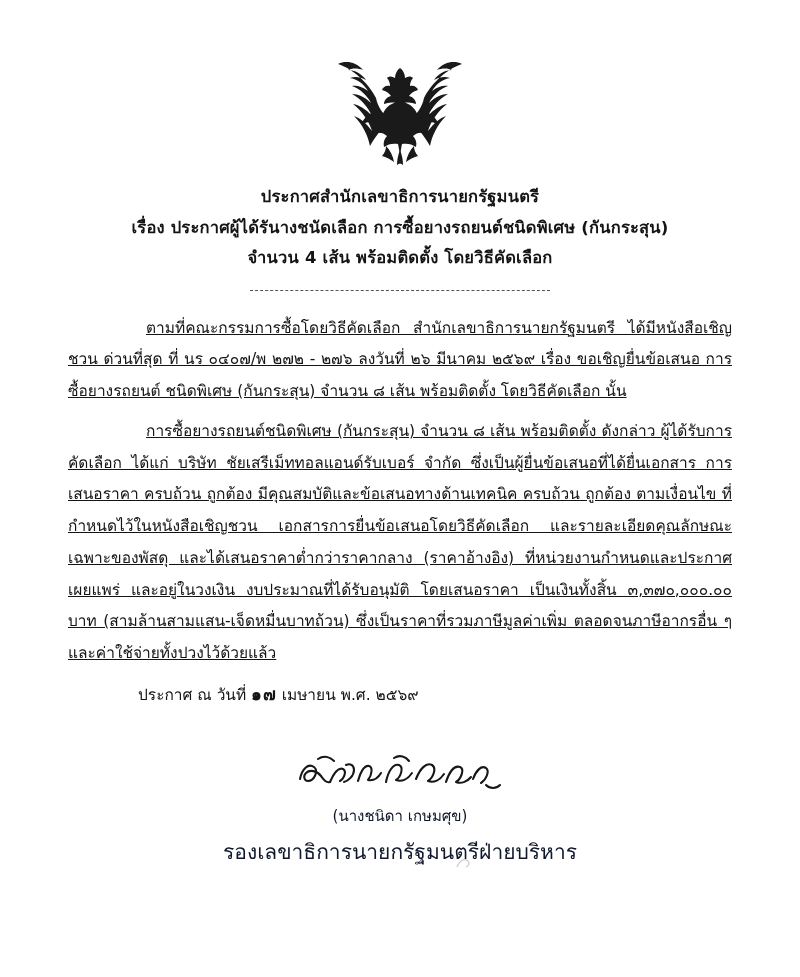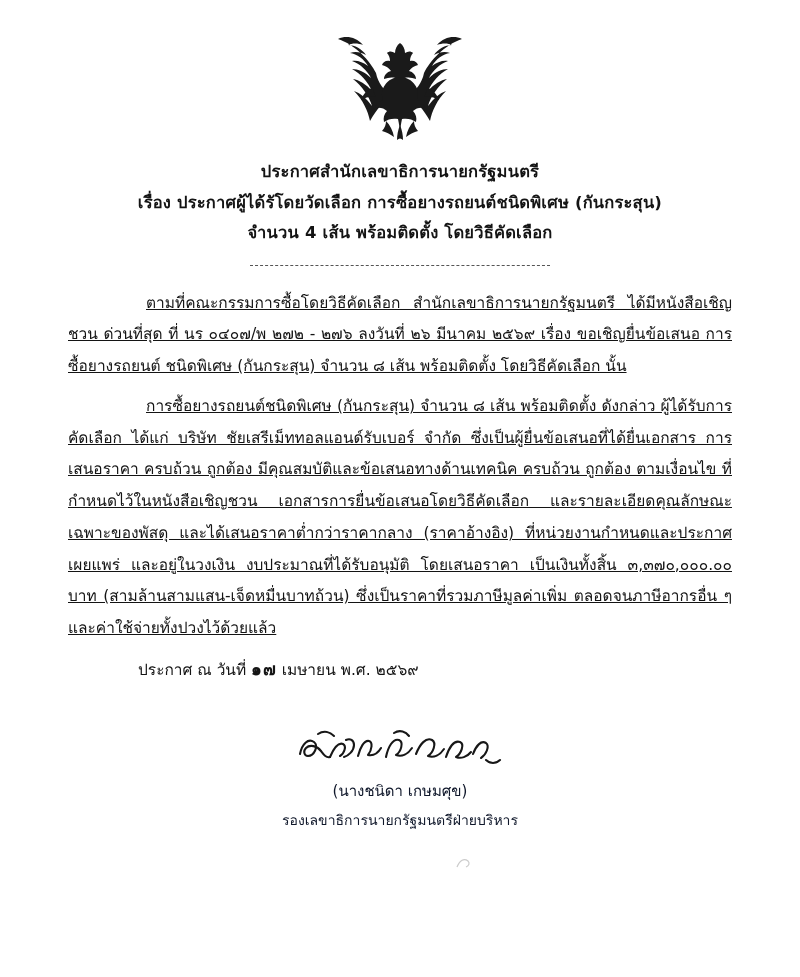--- a/index.html
+++ b/index.html
@@ -12,21 +12,21 @@
     height: 977px;
     font-family: "DejaVu Sans", "Liberation Sans", sans-serif;
     color: #1a1a1a;
     position: relative;
     overflow: hidden;
   }
   .page {
     width: 800px;
     height: 729px;
     box-sizing: border-box;
-    padding: 17px 60px 0 60px;
+    padding: 42px 60px 0 60px;
     position: relative;
   }
 
   
   .emblem-wrap {
     display: flex;
     justify-content: center;
     align-items: flex-start;
     margin-top: 8px;
     margin-bottom: 14px;
@@ -102,21 +102,21 @@
   }
   .signature {
     height: 46px;
     display: flex;
     justify-content: center;
     align-items: flex-end;
     margin-bottom: 2px;
   }
   .sig-svg { display: block; }
   .sign-block .name { font-size: 15px; }
-  .sign-block .role { font-size: 14px; }
+  .sign-block .role { font-size: 21px; }
 
   
   .scan-mark {
     position: absolute;
     left: 455px;
     top: 855px;
     width: 18px;
     height: 14px;
     opacity: 0.45;
   }
@@ -145,21 +145,21 @@
 
           <path d="M44 62 C38 64 33 69 31 75 C36 72 41 71 46 72 C44 69 43 65 44 62 Z"></path>
           <path d="M96 62 C102 64 107 69 109 75 C104 72 99 71 94 72 C96 69 97 65 96 62 Z"></path>
         </g>
       </svg>
     </div>
   </div>
 
   <div class="heading">
     <div class="h-line">ประกาศสำนักเลขาธิการนายกรัฐมนตรี</div>
-    <div class="h-line sub">เรื่อง  ประกาศผู้ได้รัโดยวัดเลือก การซื้อยางรถยนต์ชนิดพิเศษ (กันกระสุน)</div>
+    <div class="h-line sub">เรื่อง  ประกาศผู้ได้รันางชนัดเลือก การซื้อยางรถยนต์ชนิดพิเศษ (กันกระสุน)</div>
     <div class="h-line sub2">จำนวน 4 เส้น พร้อมติดตั้ง โดยวิธีคัดเลือก</div>
   </div>
 
   <hr class="rule">
 
   <div class="body-text">
     <p><span class="indent"></span><span>ตามที่คณะกรรมการซื้อโดยวิธีคัดเลือก สำนักเลขาธิการนายกรัฐมนตรี ได้มีหนังสือเชิญชวน ด่วนที่สุด ที่ นร ๐๔๐๗/พ ๒๗๒ - ๒๗๖ ลงวันที่ ๒๖ มีนาคม ๒๕๖๙ เรื่อง ขอเชิญยื่นข้อเสนอ การซื้อยางรถยนต์ ชนิดพิเศษ (กันกระสุน) จำนวน ๘ เส้น พร้อมติดตั้ง โดยวิธีคัดเลือก นั้น</span></p>
     <p><span class="indent"></span><span>การซื้อยางรถยนต์ชนิดพิเศษ (กันกระสุน) จำนวน ๘ เส้น พร้อมติดตั้ง ดังกล่าว ผู้ได้รับการคัดเลือก ได้แก่ บริษัท ชัยเสรีเม็ททอลแอนด์รับเบอร์ จำกัด ซึ่งเป็นผู้ยื่นข้อเสนอที่ได้ยื่นเอกสาร การเสนอราคา ครบถ้วน ถูกต้อง มีคุณสมบัติและข้อเสนอทางด้านเทคนิค ครบถ้วน ถูกต้อง ตามเงื่อนไข ที่กำหนดไว้ในหนังสือเชิญชวน เอกสารการยื่นข้อเสนอโดยวิธีคัดเลือก และรายละเอียดคุณลักษณะเฉพาะของพัสดุ และได้เสนอราคาต่ำกว่าราคากลาง (ราคาอ้างอิง) ที่หน่วยงานกำหนดและประกาศเผยแพร่ และอยู่ในวงเงิน งบประมาณที่ได้รับอนุมัติ โดยเสนอราคา เป็นเงินทั้งสิ้น ๓,๓๗๐,๐๐๐.๐๐ บาท (สามล้านสามแสน-เจ็ดหมื่นบาทถ้วน) ซึ่งเป็นราคาที่รวมภาษีมูลค่าเพิ่ม ตลอดจนภาษีอากรอื่น ๆ และค่าใช้จ่ายทั้งปวงไว้ด้วยแล้ว</span></p>
   </div>
 

